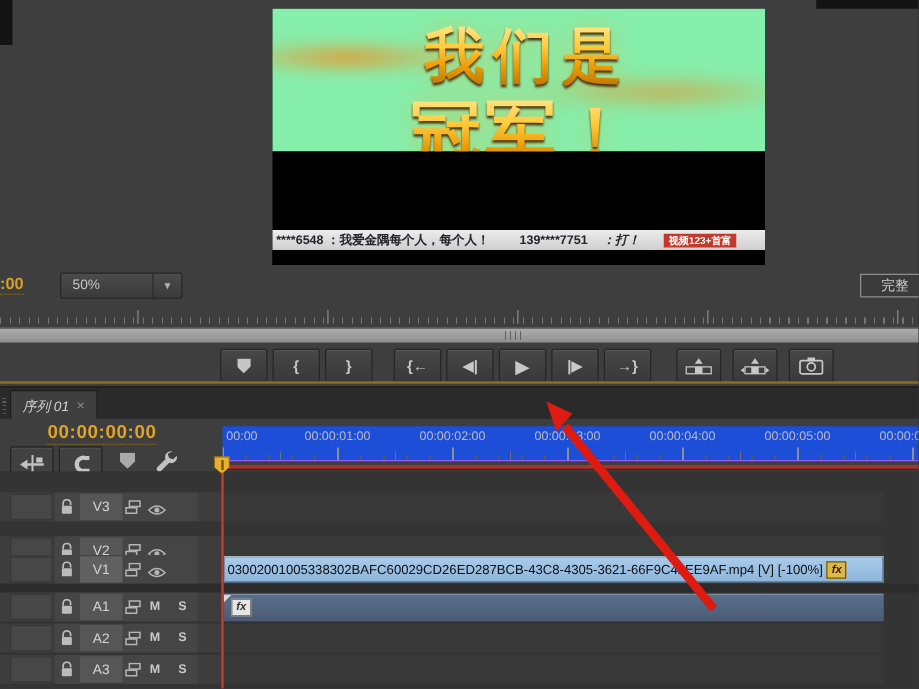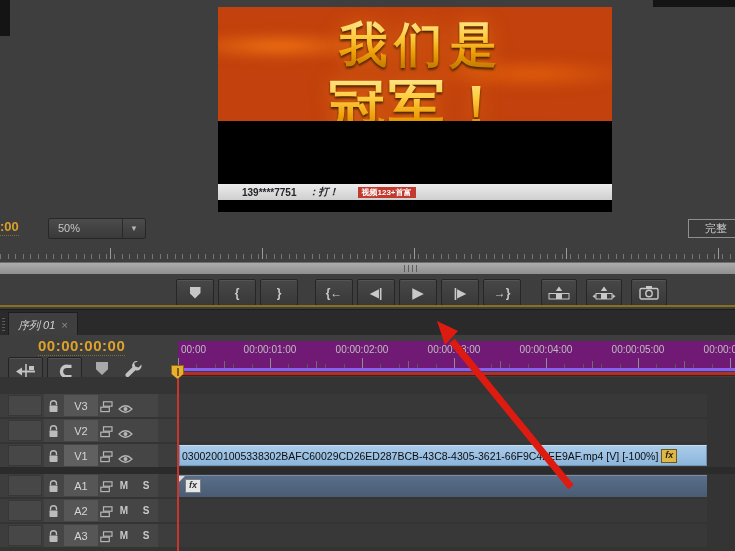--- a/index.html
+++ b/index.html
@@ -6,21 +6,21 @@
   #stage{position:relative;width:735px;height:551px;background:#3E3E3E;overflow:hidden;
          font-family:"Liberation Sans","DejaVu Sans",sans-serif;-webkit-font-smoothing:antialiased;}
   .abs{position:absolute;}
 
   
   .corner-tl{left:0;top:0;width:10px;height:36px;background:#141414;}
   .corner-tr{left:653px;top:0;width:82px;height:7px;background:#141414;}
 
   
   .video{left:218px;top:7px;width:394px;height:205px;background:#000;}
-  .v-main{position:absolute;left:0;top:0;width:100%;height:114px;background:#c2410c;overflow:hidden;}
+  .v-main{position:absolute;left:0;top:0;width:100%;height:114px;background:#86efac;overflow:hidden;}
   .streak{position:absolute;border-radius:50%;filter:blur(6px);}
   .s1{left:-40px;top:26px;width:200px;height:26px;background:radial-gradient(ellipse,rgba(255,130,20,.85),rgba(120,50,0,0) 70%);}
   .s2{right:-30px;top:52px;width:220px;height:30px;background:radial-gradient(ellipse,rgba(255,120,10,.55),rgba(120,50,0,0) 70%);}
   .s3{left:-20px;top:128px;width:180px;height:22px;background:radial-gradient(ellipse,rgba(230,110,10,.5),rgba(120,50,0,0) 70%);}
   .s4{right:-10px;top:120px;width:200px;height:26px;background:radial-gradient(ellipse,rgba(230,120,20,.45),rgba(120,50,0,0) 70%);}
   .gold{position:absolute;left:0;right:0;text-align:center;font-weight:bold;
         background:linear-gradient(180deg,#FFF0A8 0%,#FFCB3D 38%,#ED9E06 62%,#A86400 100%);
         -webkit-background-clip:text;background-clip:text;color:transparent;
         filter:drop-shadow(0 2px 1px rgba(60,30,0,.9)) drop-shadow(0 0 10px rgba(255,160,30,.35));}
   .gold1{top:6px;font-size:48px;letter-spacing:7px;padding-left:14px;}
@@ -75,21 +75,21 @@
   .tab .close{color:#8d8d8d;font-size:11px;}
   .tl-body{left:0;top:335px;width:735px;height:216px;background:#3E3E3E;}
   .tl-tc{left:38px;top:337px;font-size:15px;font-weight:bold;letter-spacing:.5px;color:#DFA32B;
          border-bottom:1px dotted #8a6d1c;padding-bottom:1px;}
   .tlbtn{top:357px;width:33px;height:27px;background:#414141;border:1px solid #232323;border-radius:2px;
          box-shadow:inset 0 1px 0 #525252;display:flex;align-items:center;justify-content:center;}
   .tl-marker{left:96px;top:362px;width:12px;height:13px;background:#A9A9A9;
              clip-path:polygon(0 0,100% 0,100% 55%,50% 100%,0 55%);}
   .tl-wrench{left:123px;top:359px;}
 
-  .ruler{left:178px;top:341px;width:557px;height:27px;background:#701a75;border-bottom:3px solid #8b5cf6;overflow:hidden;}
+  .ruler{left:178px;top:341px;width:557px;height:27px;background:#1d4ed8;border-bottom:1px solid #8b5cf6;overflow:hidden;}
   .ruler .lab{position:absolute;top:3px;font-size:10px;color:#BEBEBE;white-space:nowrap;}
   .ruler .lab.c{transform:translateX(-50%);}
   .ruler .t-min{position:absolute;left:0;right:0;bottom:0;height:4px;
       background:repeating-linear-gradient(90deg,#585858 0,#585858 1px,transparent 1px,transparent 18.4px);}
   .ruler .t-half{position:absolute;left:0;right:0;bottom:0;height:7px;
       background:repeating-linear-gradient(90deg,#6E6E6E 0,#6E6E6E 1px,transparent 1px,transparent 46px);}
   .ruler .t-sec{position:absolute;left:0;right:0;bottom:0;height:10px;
       background:repeating-linear-gradient(90deg,#8F8F8F 0,#8F8F8F 1px,transparent 1px,transparent 92px);}
   .render-bar{left:178px;top:372px;width:557px;height:3px;background:#A8332C;border-bottom:1px solid #5e1511;}
 
@@ -139,20 +139,21 @@
   <div class="abs video">
     <div class="v-main">
       <div class="streak s1"></div>
       <div class="streak s2"></div>
       <div class="streak s3"></div>
       <div class="streak s4"></div>
       <div class="gold gold1">我们是</div>
       <div class="gold gold2">冠军！</div>
     </div>
     <div class="v-ticker">
+      <span class="tk1">****6548 ：我爱金隅每个人，每个人！</span>
       <span class="tk2">139****7751</span>
       <span class="tk3">：打！</span>
       <span class="tk-badge">视频123+首富</span>
     </div>
     <div class="v-black"></div>
   </div>
 
   <div class="abs tc-left">:00</div>
   <div class="abs zoom-dd">
     <span class="lbl">50%</span>
@@ -271,21 +272,21 @@
               <rect x="0.8" y="6.2" width="8.5" height="4.4" fill="none" stroke="#B5B5B5" stroke-width="1.2"></rect>
             </svg></div>
         <div class="eyew"><svg width="15" height="10" viewBox="0 0 15 10">
               <path d="M1 5 Q7.5 -1.5 14 5 Q7.5 11.5 1 5 Z" fill="none" stroke="#B5B5B5" stroke-width="1.2"></path>
               <circle cx="7.5" cy="5" r="2" fill="#B5B5B5"></circle>
             </svg></div>
       </div>
       <div class="tcontent"></div>
     </div>
 
-    <div class="trow" style="top:42px;">
+    <div class="trow" style="top:52px;">
       <div class="thead">
         <div class="mid"></div>
         <div class="target-box"></div>
         <div class="lockw"><svg width="11" height="13" viewBox="0 0 11 13">
               <path d="M2.5 5.5 V3.7 a3 3 0 0 1 6 0 V5" fill="none" stroke="#BBB" stroke-width="1.4"></path>
               <rect x="1.5" y="5.5" width="8" height="6.5" rx="0.8" fill="#BBB"></rect>
             </svg></div>
         <div class="tname">V2</div>
         <div class="syncw"><svg width="13" height="12" viewBox="0 0 13 12">
               <rect x="3.5" y="0.8" width="8.5" height="4.4" fill="none" stroke="#B5B5B5" stroke-width="1.2"></rect>

